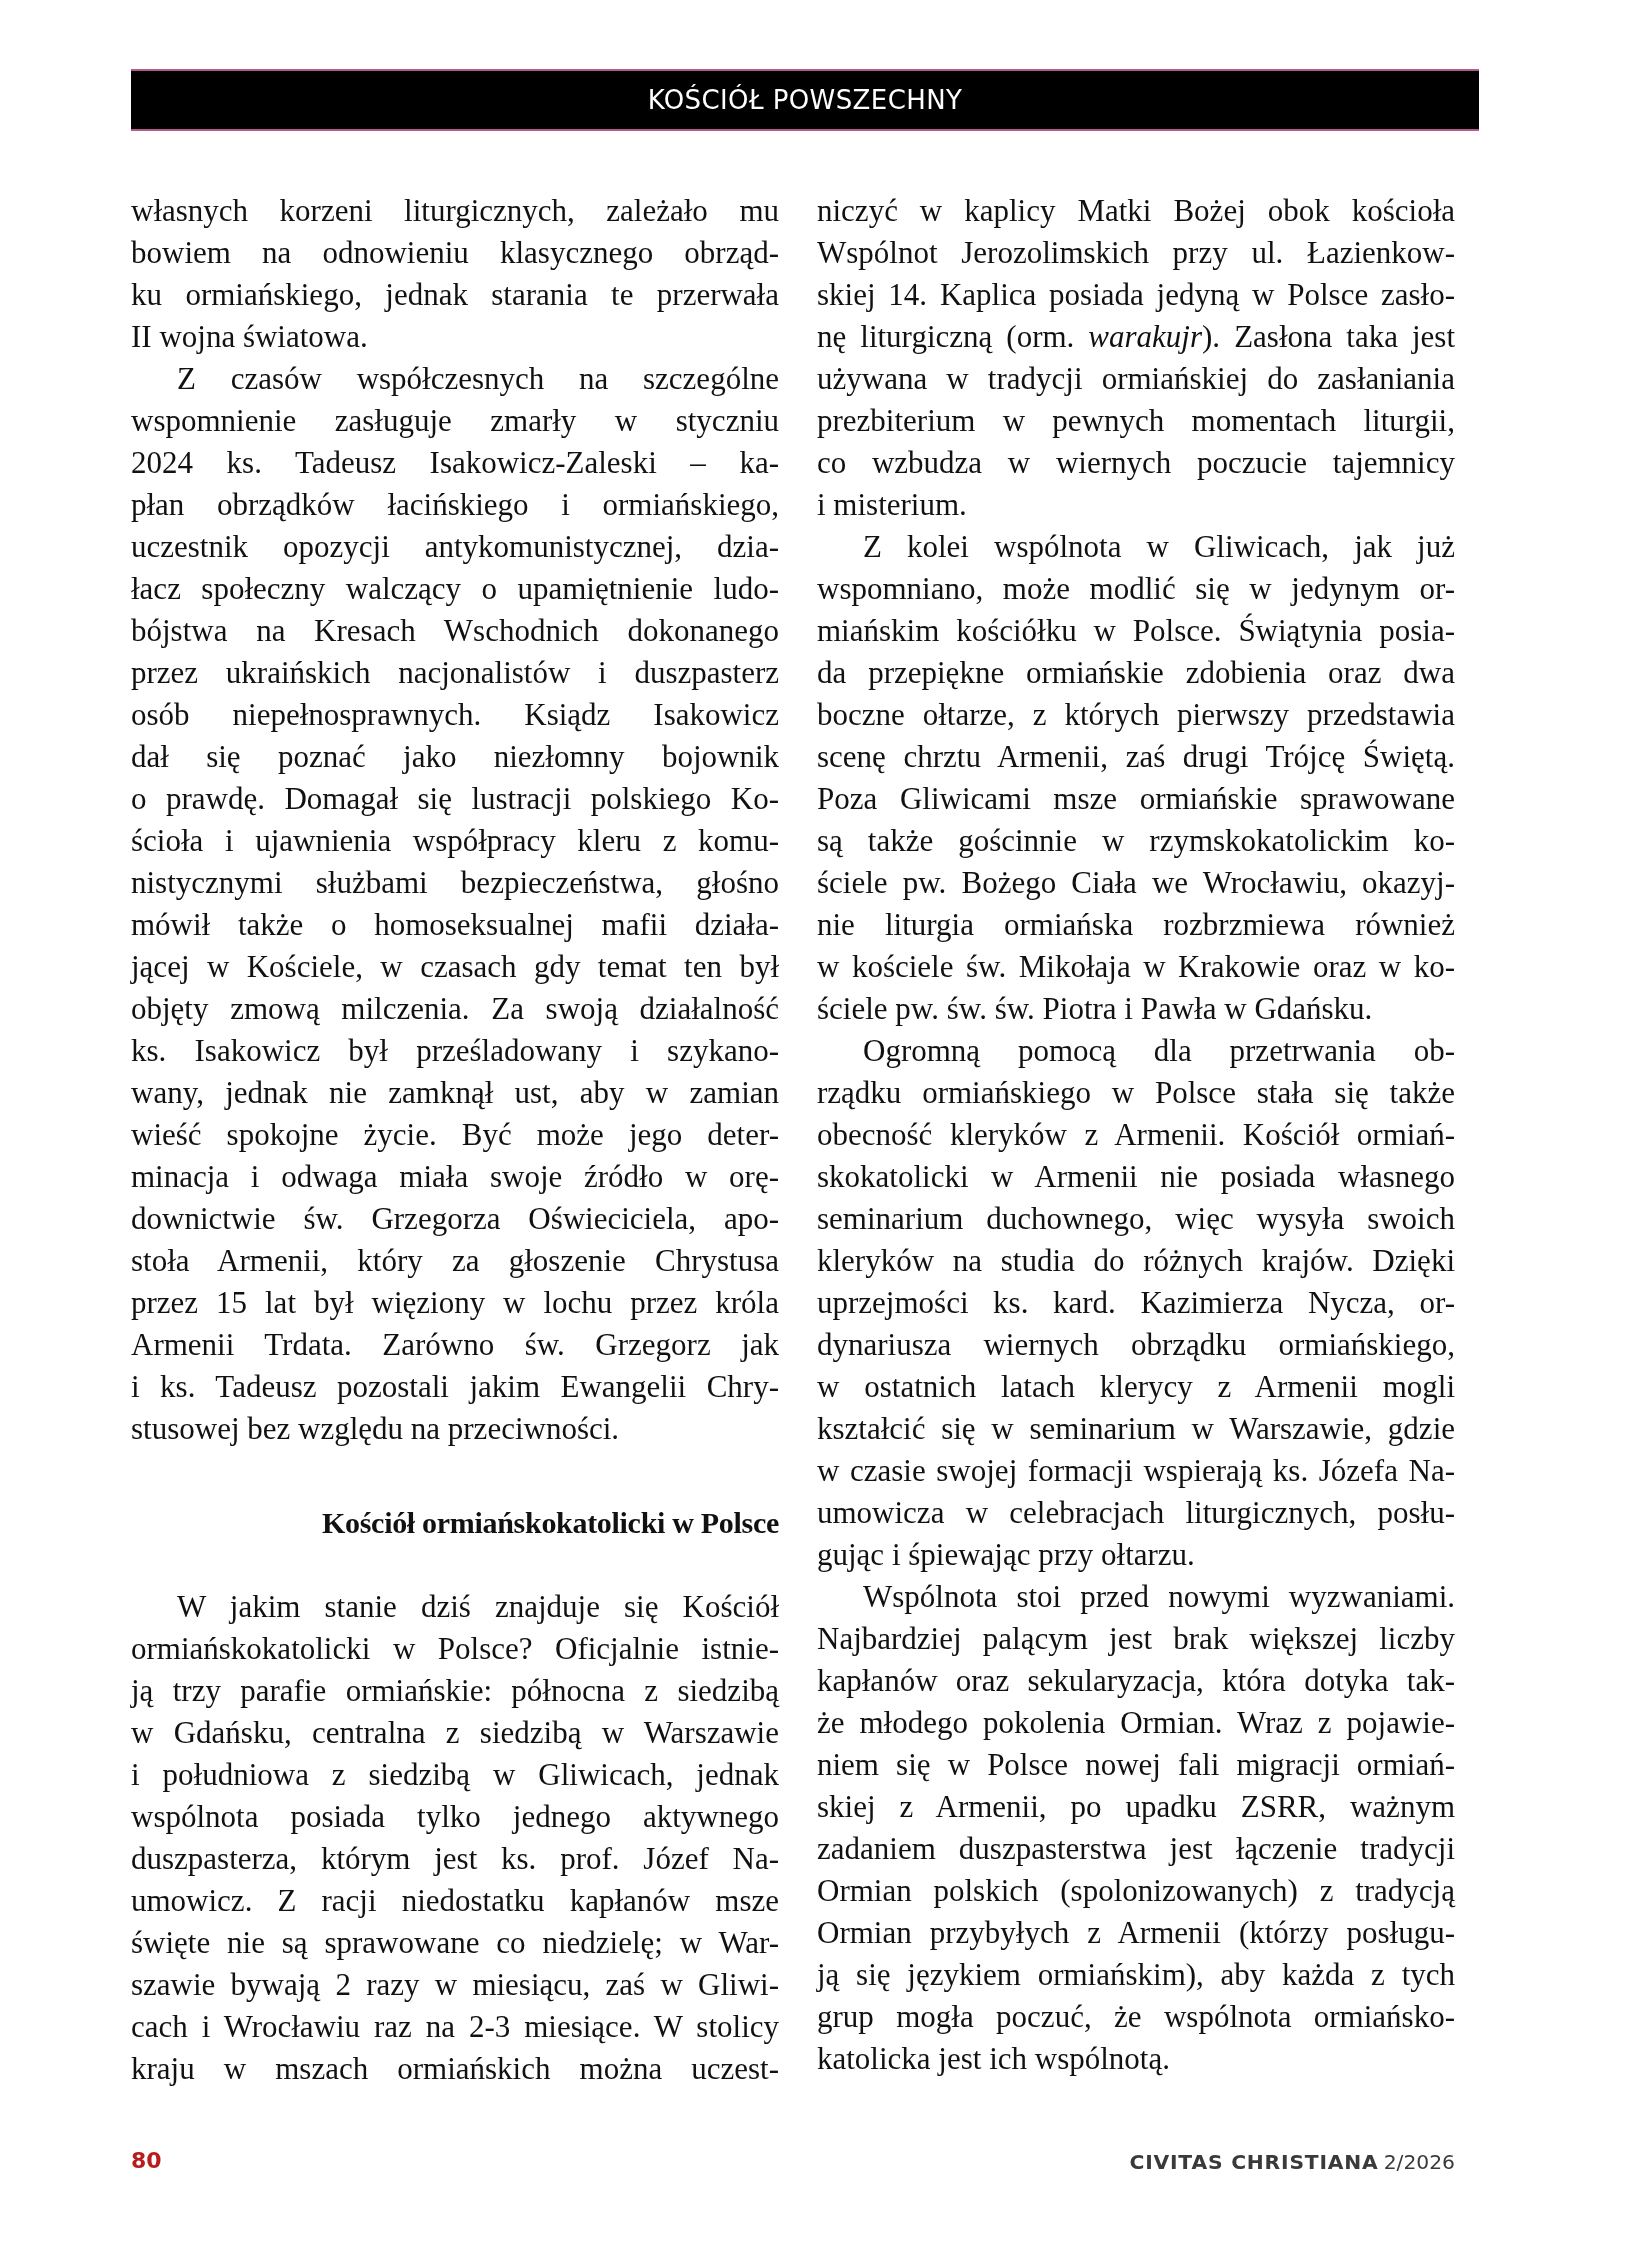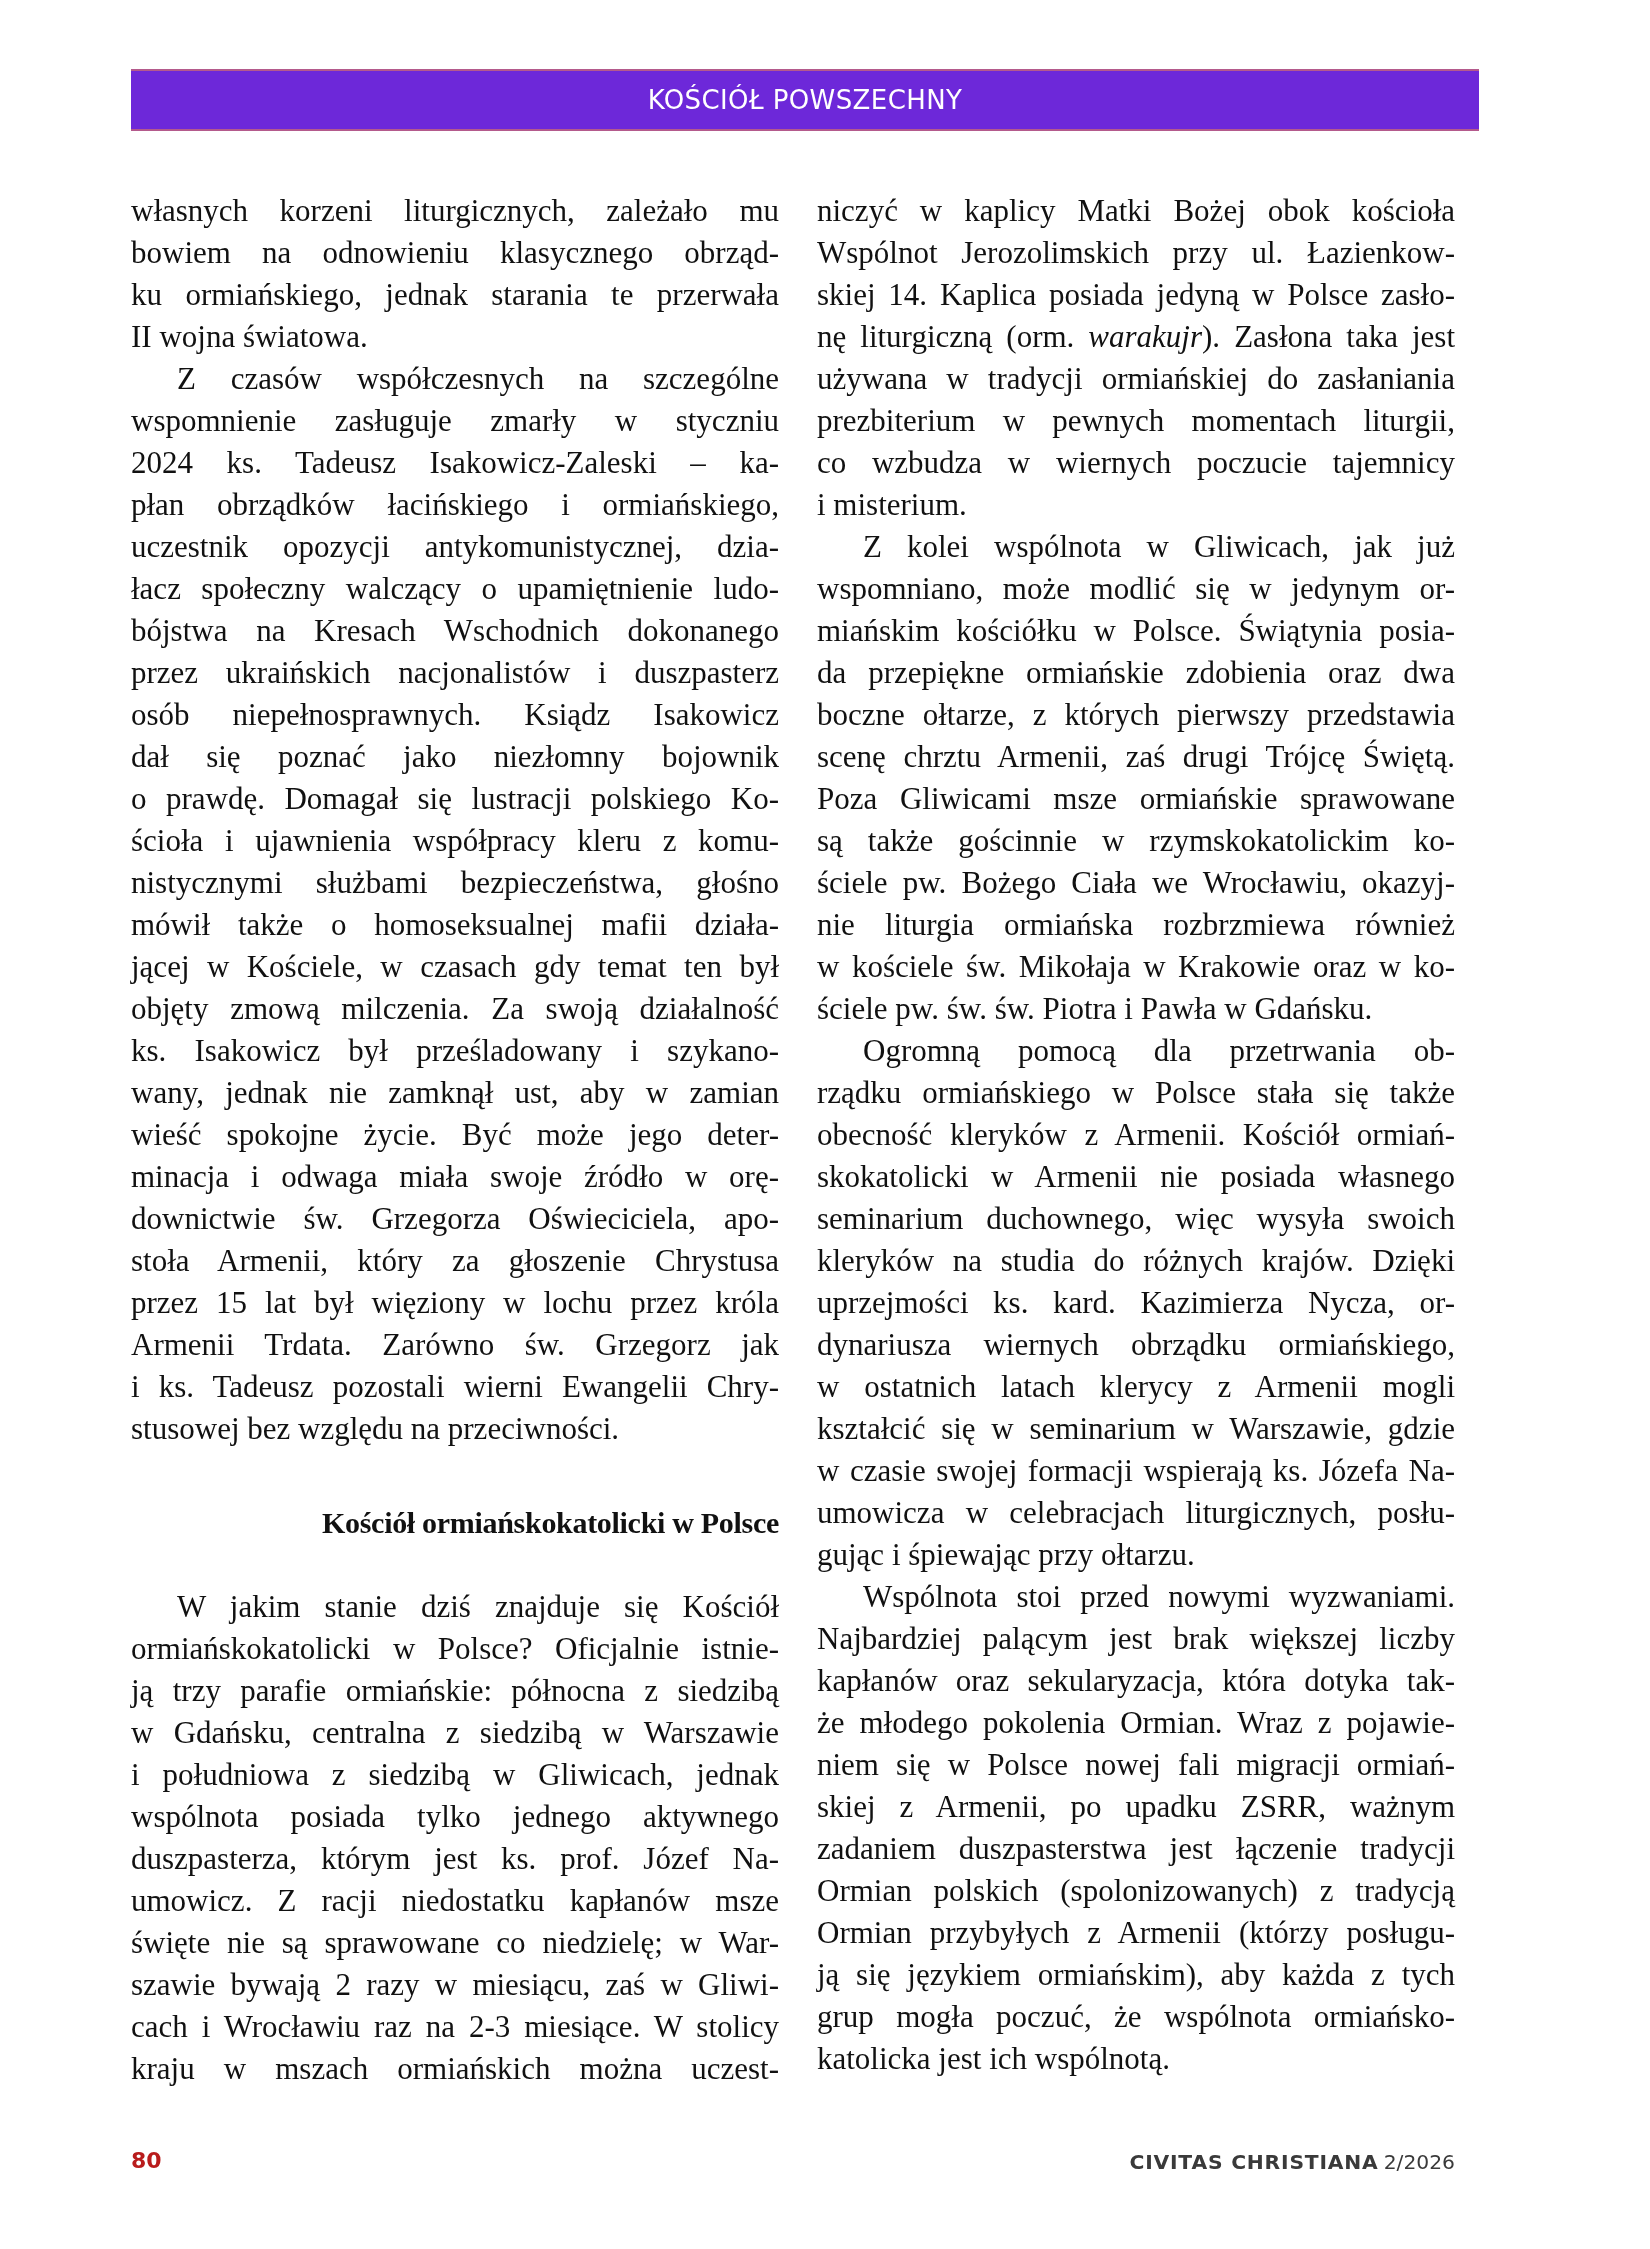--- a/index.html
+++ b/index.html
@@ -1,21 +1,21 @@
 <!DOCTYPE html>
 <html style="font-size:13.5px"><head>
 <meta charset="utf-8">
 <style>
   html, body { margin: 0; padding: 0; background: #ffffff; }
   body { width: 1651px; height: 2250px; position: relative; overflow: hidden; }
   .page { position: absolute; left: 0; top: 0; width: 1651px; height: 2250px; background: #fff; }
 
   .header-bar {
     position: absolute; left: 131px; top: 69px; width: 1348px; height: 62px;
-    background: #6d28d9;
+    background: #000000;
     border-top: 2.5px solid #b45a8c; border-bottom: 2.5px solid #b45a8c;
     box-sizing: border-box;
     display: flex; align-items: center; justify-content: center;
   }
   .header-title {
     color: #ffffff; font-family: "DejaVu Sans", sans-serif; font-size: 26px;
     letter-spacing: 0.4px; font-weight: normal;
   }
 
   .column { position: absolute; top: 190px; width: 648px; }
@@ -86,21 +86,21 @@
       <div class="line">jącej w Kościele, w czasach gdy temat ten był</div>
       <div class="line">objęty zmową milczenia. Za swoją działalność</div>
       <div class="line">ks. Isakowicz był prześladowany i szykano-</div>
       <div class="line">wany, jednak nie zamknął ust, aby w zamian</div>
       <div class="line">wieść spokojne życie. Być może jego deter-</div>
       <div class="line">minacja i odwaga miała swoje źródło w orę-</div>
       <div class="line">downictwie św. Grzegorza Oświeciciela, apo-</div>
       <div class="line">stoła Armenii, który za głoszenie Chrystusa</div>
       <div class="line">przez 15 lat był więziony w lochu przez króla</div>
       <div class="line">Armenii Trdata. Zarówno św. Grzegorz jak</div>
-      <div class="line">i ks. Tadeusz pozostali wierni Ewangelii Chry-</div>
+      <div class="line">i ks. Tadeusz pozostali jakim Ewangelii Chry-</div>
       <div class="line last">stusowej bez względu na przeciwności.</div>
     </div>
 
     <div class="spacer"></div>
     <div class="section-heading">Kościół ormiańskokatolicki w Polsce</div>
     <div class="spacer"></div>
 
     <div>
       <div class="line indent">W jakim stanie dziś znajduje się Kościół</div>
       <div class="line">ormiańskokatolicki w Polsce? Oficjalnie istnie-</div>

